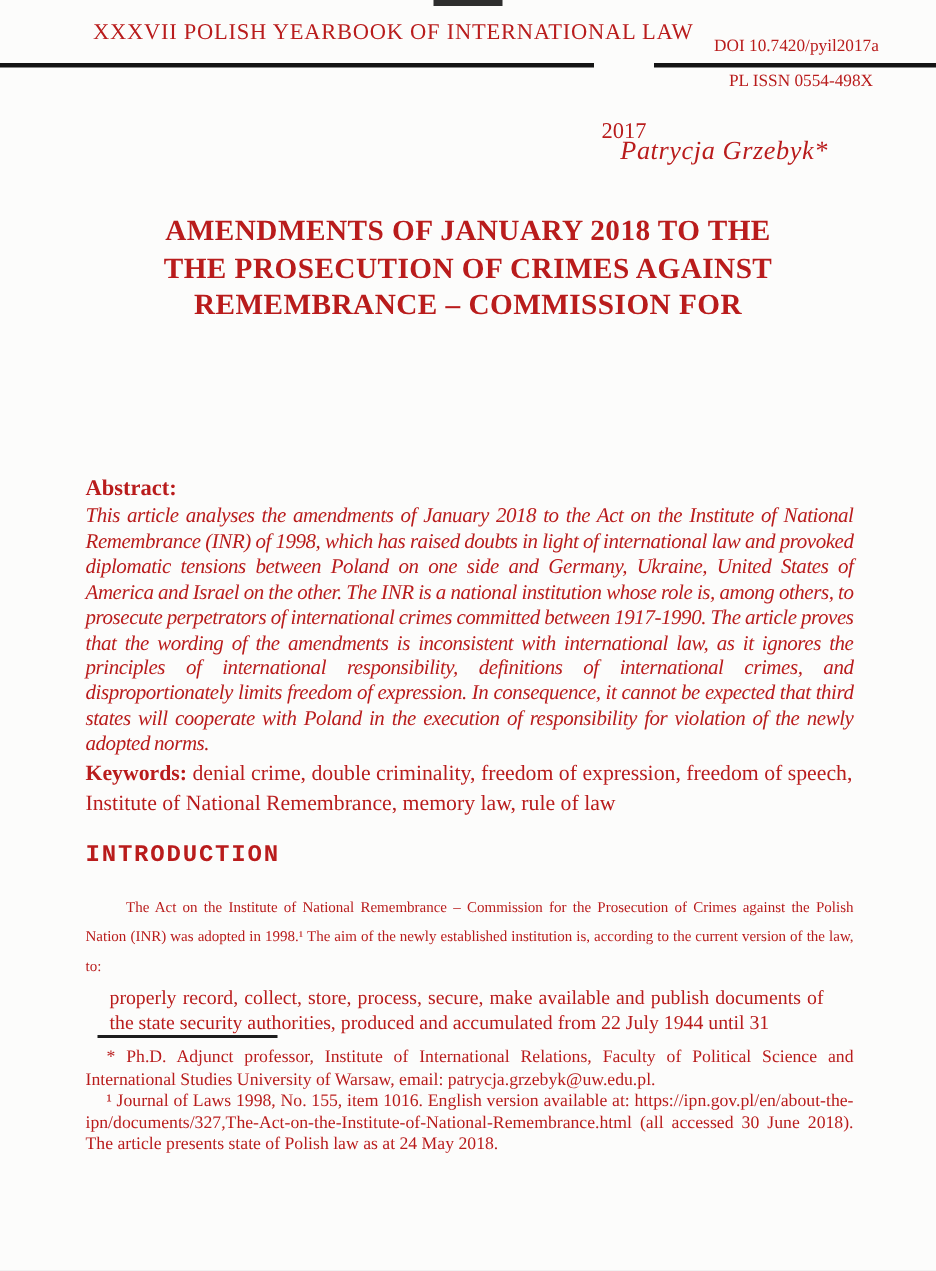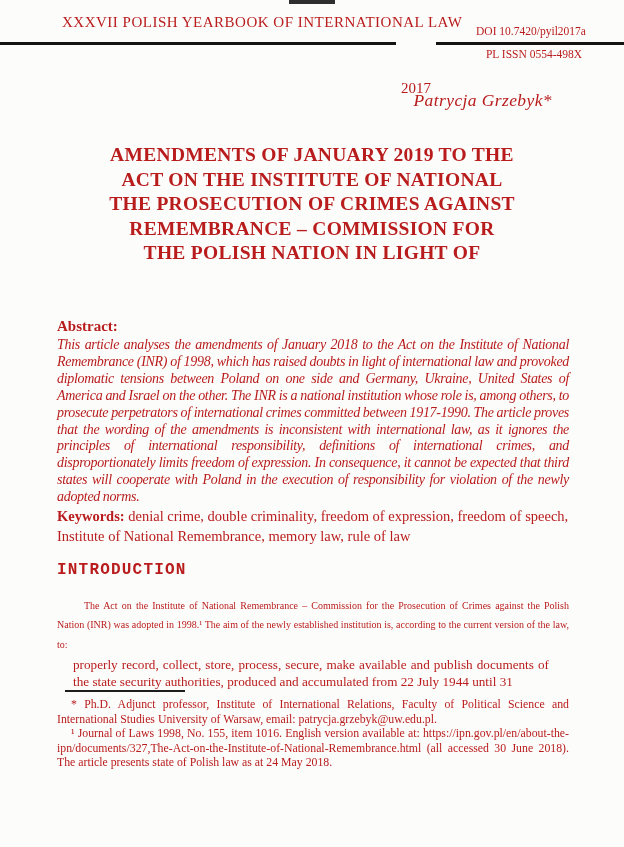--- a/index.html
+++ b/index.html
@@ -146,25 +146,23 @@
 
   <div class="rule-left"></div>
   <div class="year">2017</div>
   <div class="rule-right"></div>
   <div class="doi">DOI 10.7420/pyil2017a</div>
   <div class="issn">PL ISSN 0554-498X</div>
 
   <div class="author">Patrycja Grzebyk*</div>
 
   <div class="article-title">
-    <div>AMENDMENTS OF JANUARY 2019 TO THE</div>
-    <div>ACT ON THE INSTITUTE OF NATIONAL</div>
+    <div>AMENDMENTS OF JANUARY 2018 TO THE</div>
     <div>THE PROSECUTION OF CRIMES AGAINST</div>
     <div>REMEMBRANCE – COMMISSION FOR</div>
-    <div>THE POLISH NATION IN LIGHT OF</div>
   </div>
 
   <div class="abstract-label">Abstract:</div>
   <div class="abstract-text">This article analyses the amendments of January 2018 to the Act on the Institute of National Remembrance (INR) of 1998, which has raised doubts in light of international law and provoked diplomatic tensions between Poland on one side and Germany, Ukraine, United States of America and Israel on the other. The INR is a national institution whose role is, among others, to prosecute perpetrators of international crimes committed between 1917-1990. The article proves that the wording of the amendments is inconsistent with international law, as it ignores the principles of international responsibility, definitions of international crimes, and disproportionately limits freedom of expression. In consequence, it cannot be expected that third states will cooperate with Poland in the execution of responsibility for violation of the newly adopted norms.</div>
 
   <div class="keywords"><b>Keywords:</b><span> denial crime, double criminality, freedom of expression, freedom of speech, Institute of National Remembrance, memory law, rule of law</span></div>
 
   <div class="section-heading">INTRODUCTION</div>
 
   <div class="body-para">The Act on the Institute of National Remembrance – Commission for the Prosecution of Crimes against the Polish Nation (INR) was adopted in 1998.¹ The aim of the newly established institution is, according to the current version of the law, to:</div>

